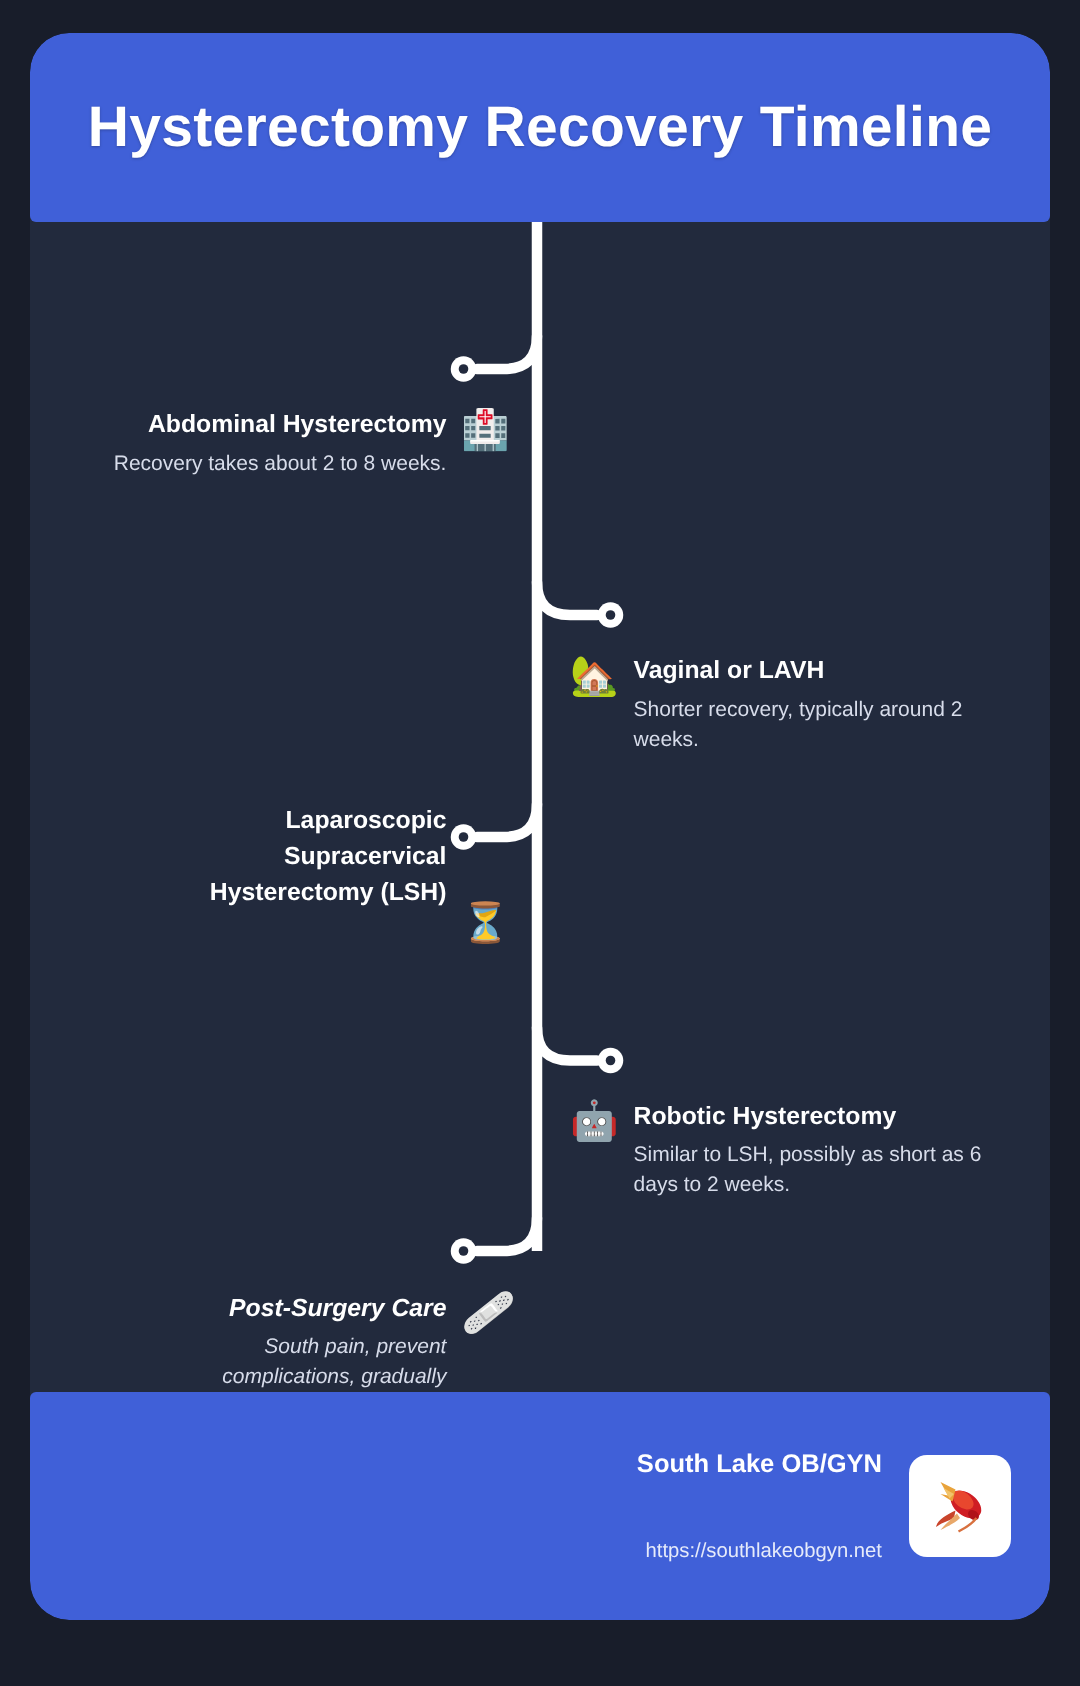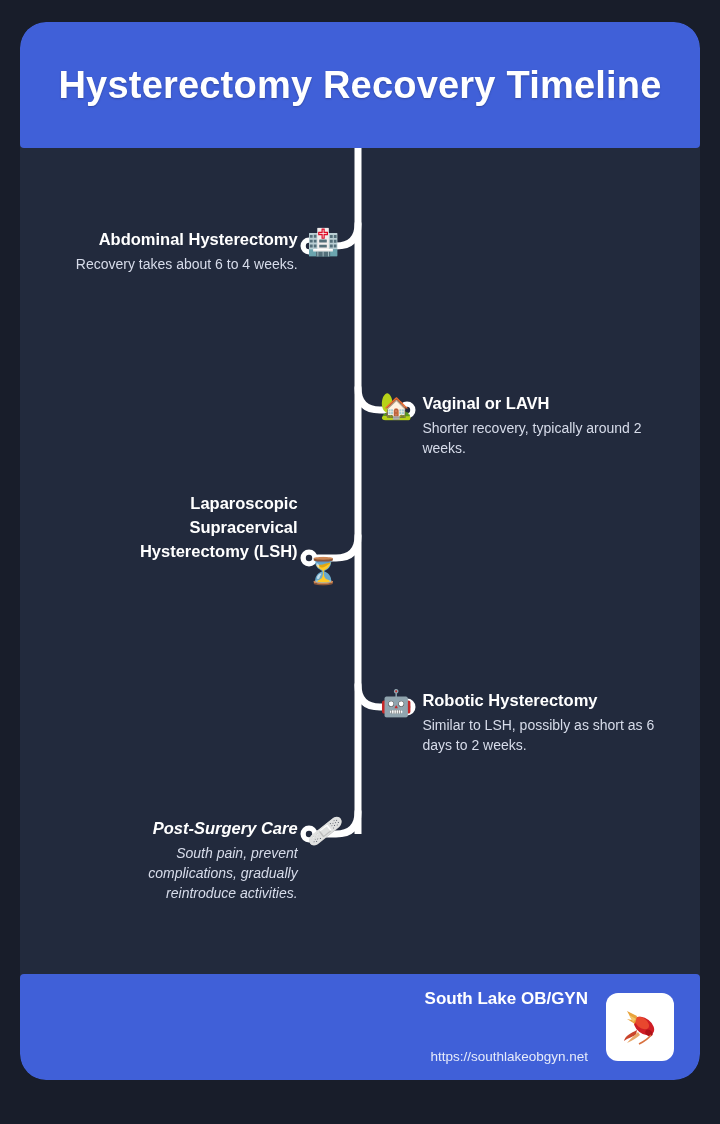--- a/index.html
+++ b/index.html
@@ -54,21 +54,21 @@
     text-align: center;
     text-shadow: 0 1px 2px rgba(0,0,0,0.25);
   }
 
   
   .footer {
     position: absolute;
     left: 0;
     bottom: 0;
     width: 680px;
-    height: 106px;
+    height: 152px;
     background: #4060d8;
     border-radius: 4px 4px 26px 26px;
     display: flex;
     align-items: center;
     justify-content: flex-end;
     padding-right: 26px;
     box-sizing: border-box;
   }
   .footer-text {
     text-align: right;
@@ -105,20 +105,21 @@
     width: 680px;
     height: 1058px;
     pointer-events: none;
   }
 
   
   .entry {
     position: absolute;
     display: flex;
     align-items: flex-start;
+    margin-top: 44px;
   }
   .entry.left {
     right: 360px;
     justify-content: flex-end;
     text-align: right;
   }
   .entry.right {
     left: 360px;
     justify-content: flex-start;
     text-align: left;
@@ -183,21 +184,21 @@
       <circle cx="387" cy="685" r="8.5" fill="#ffffff"></circle>
       <circle cx="387" cy="685" r="3.2" fill="#222a3d"></circle>
 
       <circle cx="289" cy="812" r="8.5" fill="#ffffff"></circle>
       <circle cx="289" cy="812" r="3.2" fill="#222a3d"></circle>
     </svg>
 
     <div class="entry left" style="top:206px;">
       <div class="entry-body">
         <div class="entry-title">Abdominal Hysterectomy</div>
-        <div class="entry-desc">Recovery takes about 6 to 4 weeks.</div>
+        <div class="entry-desc">Recovery takes about 2 to 8 weeks.</div>
       </div>
       <div class="entry-icon">🏥</div>
     </div>
 
     <div class="entry right" style="top:370px;">
       <div class="entry-icon">🏡</div>
       <div class="entry-body">
         <div class="entry-title">Vaginal or LAVH</div>
         <div class="entry-desc">Shorter recovery, typically around 2 weeks.</div>
       </div>

